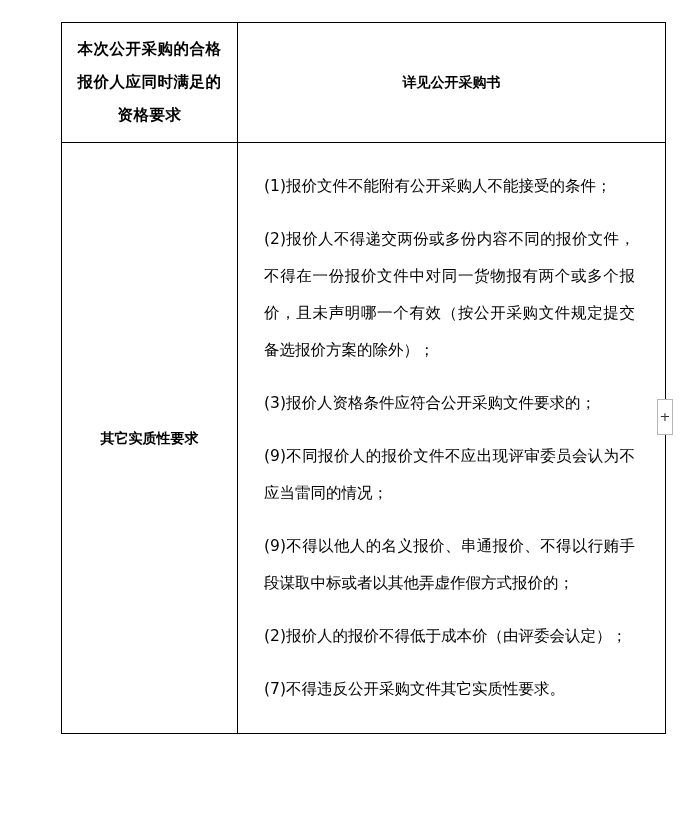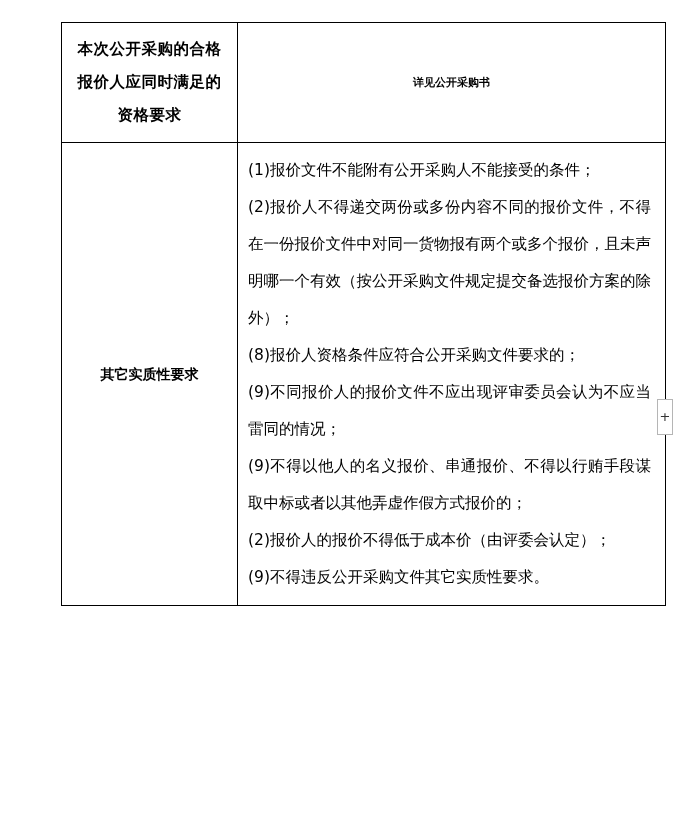--- a/index.html
+++ b/index.html
@@ -46,39 +46,39 @@
     text-align: center;
     font-weight: bold;
     font-size: 15.5px;
     line-height: 33px;
     letter-spacing: 0.5px;
   }
   .cell-center-inner {
     padding: 10px 12px;
     text-align: center;
     font-weight: bold;
-    font-size: 11px;
+    font-size: 14px;
     line-height: 33px;
   }
   .cell-vmid {
     text-align: center;
     font-weight: bold;
     font-size: 14px;
     line-height: 30px;
     padding: 4px 6px;
   }
   .cell-body-inner {
     padding: 9px 14px 9px 10px;
     font-size: 15.5px;
     line-height: 37px;
     text-align: justify;
     text-justify: inter-ideograph;
   }
   .cell-body-inner p {
-    margin: 0;
+    margin: 16px;
     text-indent: 0;
   }
   .side-handle {
     position: absolute;
     right: 7px;
     top: 383px;
     width: 16px;
     height: 36px;
     border: 1px solid #b5b5b5;
     background: #ffffff;
@@ -123,25 +123,25 @@
       </td>
     </tr>
     <tr>
       <td class="col-label">
         <div class="cell-vmid">其它实质性要求</div>
       </td>
       <td class="col-content">
         <div class="cell-body-inner">
           <p>(1)报价文件不能附有公开采购人不能接受的条件；</p>
           <p>(2)报价人不得递交两份或多份内容不同的报价文件，不得在一份报价文件中对同一货物报有两个或多个报价，且未声明哪一个有效（按公开采购文件规定提交备选报价方案的除外）；</p>
-          <p>(8)报价人资格条件应符合公开采购文件要求的；</p>
+          <p>(3)报价人资格条件应符合公开采购文件要求的；</p>
           <p>(9)不同报价人的报价文件不应出现评审委员会认为不应当雷同的情况；</p>
           <p>(9)不得以他人的名义报价、串通报价、不得以行贿手段谋取中标或者以其他弄虚作假方式报价的；</p>
           <p>(2)报价人的报价不得低于成本价（由评委会认定）；</p>
-          <p>(9)不得违反公开采购文件其它实质性要求。</p>
+          <p>(7)不得违反公开采购文件其它实质性要求。</p>
         </div>
       </td>
     </tr>
   </tbody>
     </table>
 
   <div class="side-handle">+</div>
 
   <div class="bottom-rule"></div>
   <div class="bottom-mark"></div>

